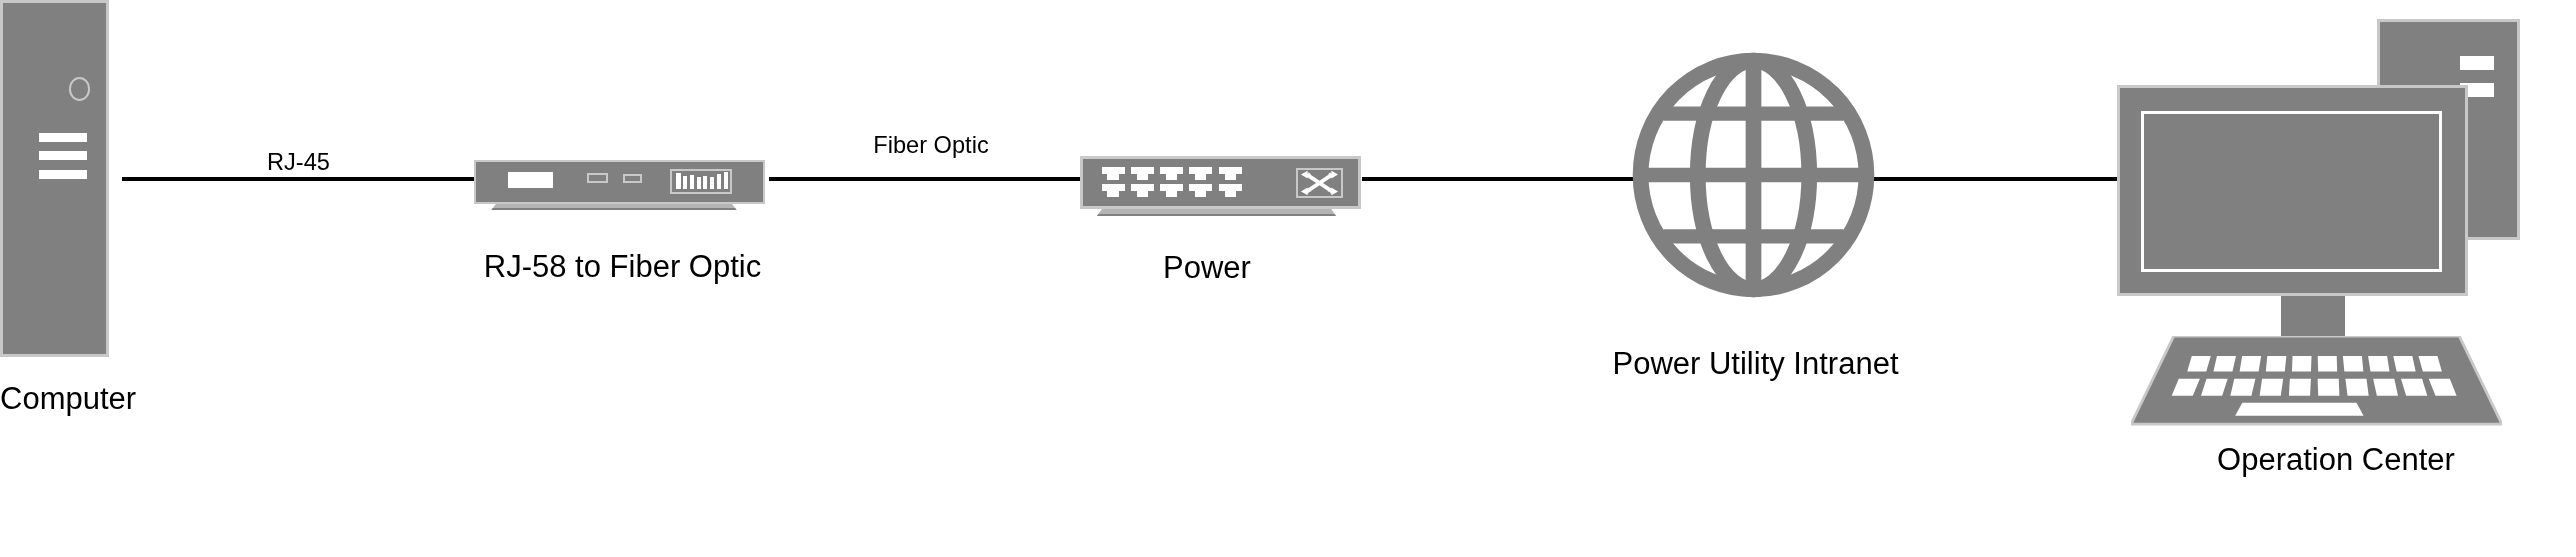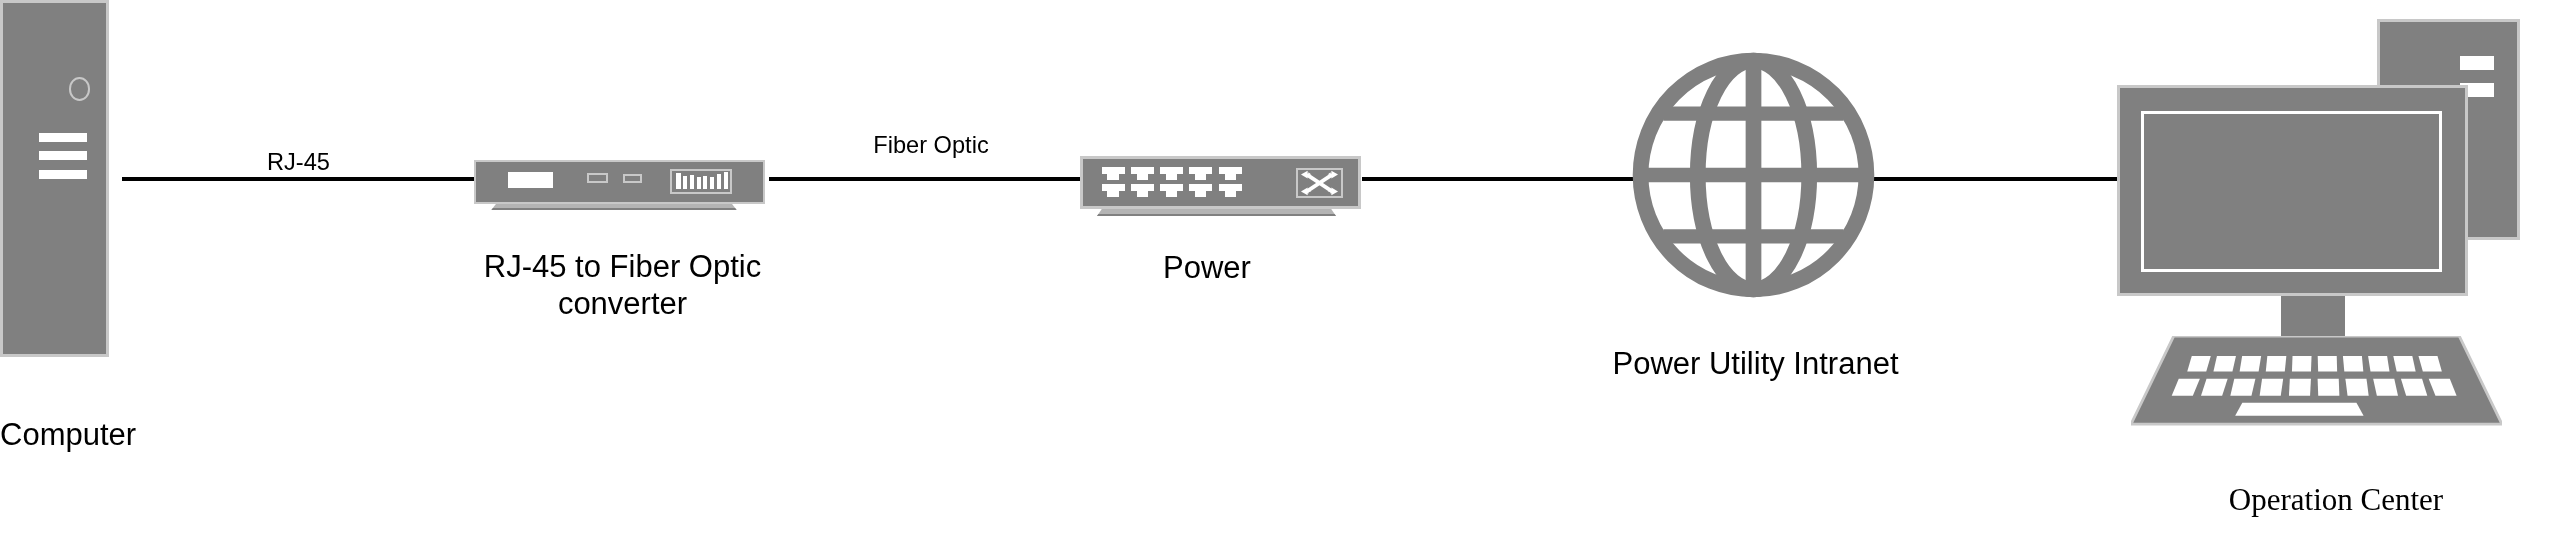--- a/index.html
+++ b/index.html
@@ -213,21 +213,21 @@
   <div class="wire" style="left:1870px; top:177px; width:249px;"></div>
 
   <div class="node">
     <div id="computer-tower">
       <div id="tower-power-button"></div>
       <div class="tower-vent" id="tower-vent-1"></div>
       <div class="tower-vent" id="tower-vent-2"></div>
       <div class="tower-vent" id="tower-vent-3"></div>
     </div>
   </div>
-  <div class="label node-label" style="left:0px; top:381px; width:136px;margin-top:36px;">Computer</div>
+  <div class="label node-label" style="left:0px; top:381px; width:136px;">Computer</div>
 
   <div class="label link-label" style="left:234px; top:149px; width:129px;">RJ-45</div>
 
   <div class="node" id="converter-group">
     <div id="converter-body">
       <div id="converter-display"></div>
       <div class="converter-led" id="converter-led-1"></div>
       <div class="converter-led" id="converter-led-2"></div>
       <div id="converter-bargraph">
           <div class="bar" style="left: 4.3px; height: 15.7px;"></div>
@@ -235,22 +235,21 @@
           <div class="bar" style="left: 18px; height: 13.6px;"></div>
           <div class="bar" style="left: 25px; height: 12px;"></div>
           <div class="bar" style="left: 31px; height: 13px;"></div>
           <div class="bar" style="left: 38px; height: 12px;"></div>
           <div class="bar" style="left: 45px; height: 15px;"></div>
           <div class="bar" style="left: 52px; height: 17px;"></div>
         </div>
     </div>
     <div id="converter-base"></div>
   </div>
-  <div class="label node-label" style="left:437px; top:249px; width:371px;">RJ-45 to Fiber Optic</div>
-  <div class="label node-label" style="left:437px; top:286px; width:371px;">converter</div>
+  <div class="label node-label" style="left:437px; top:249px; width:371px;">RJ-58 to Fiber Optic</div>
 
   <div class="label link-label" style="left:849px; top:132px; width:164px;">Fiber Optic</div>
 
   <div class="node" id="switch-group">
     <div id="switch-body">
 
       <div id="switch-icon-box">
         <svg width="100%" height="100%" viewBox="0 0 58 34" preserveAspectRatio="none">
           <g fill="#ffffff">
             <polygon points="8,6 18,6 14,3 14,9"></polygon>
@@ -362,16 +361,16 @@
             <polygon points="261.54769230769233,60 291.14769230769235,60 292.0523076923077,84 262.45230769230767,84"></polygon>
             <polygon points="300.47076923076924,60 330.07076923076926,60 333.1292307692308,84 303.52923076923076,84"></polygon>
             <polygon points="339.39384615384614,60 368.99384615384616,60 374.2061538461539,84 344.60615384615386,84"></polygon>
             <polygon points="378.3169230769231,60 407.9169230769231,60 415.2830769230769,84 385.6830769230769,84"></polygon>
             <polygon points="417.24,60 446.84000000000003,60 456.36,84 426.76,84"></polygon>
             <polygon points="156,94 316,94 326,112 146,112"></polygon>
           </g>
       </svg>
     </div>
   </div>
-  <div class="label node-label" style="left:2136px; top:482px; width:400px;font-family:Liberation Serif, serif;">Operation Center</div>
+  <div class="label node-label" style="left:2136px; top:442px; width:400px;">Operation Center</div>
 
 </div>
 
 
 </body></html>

